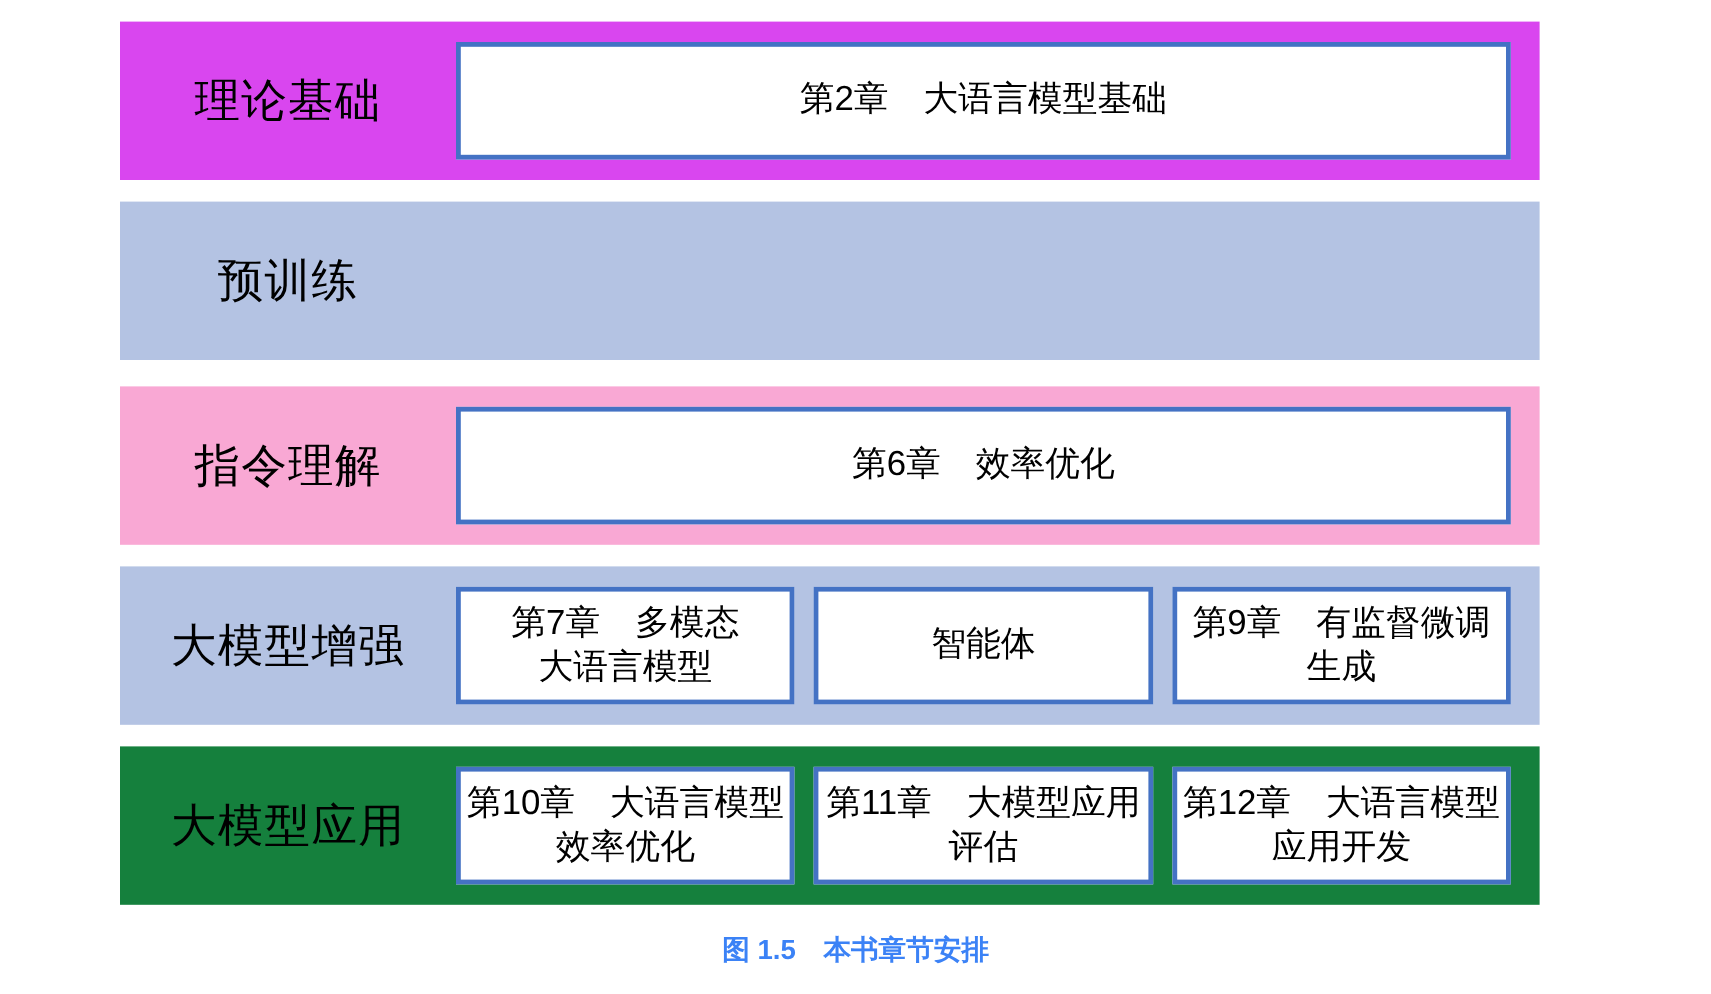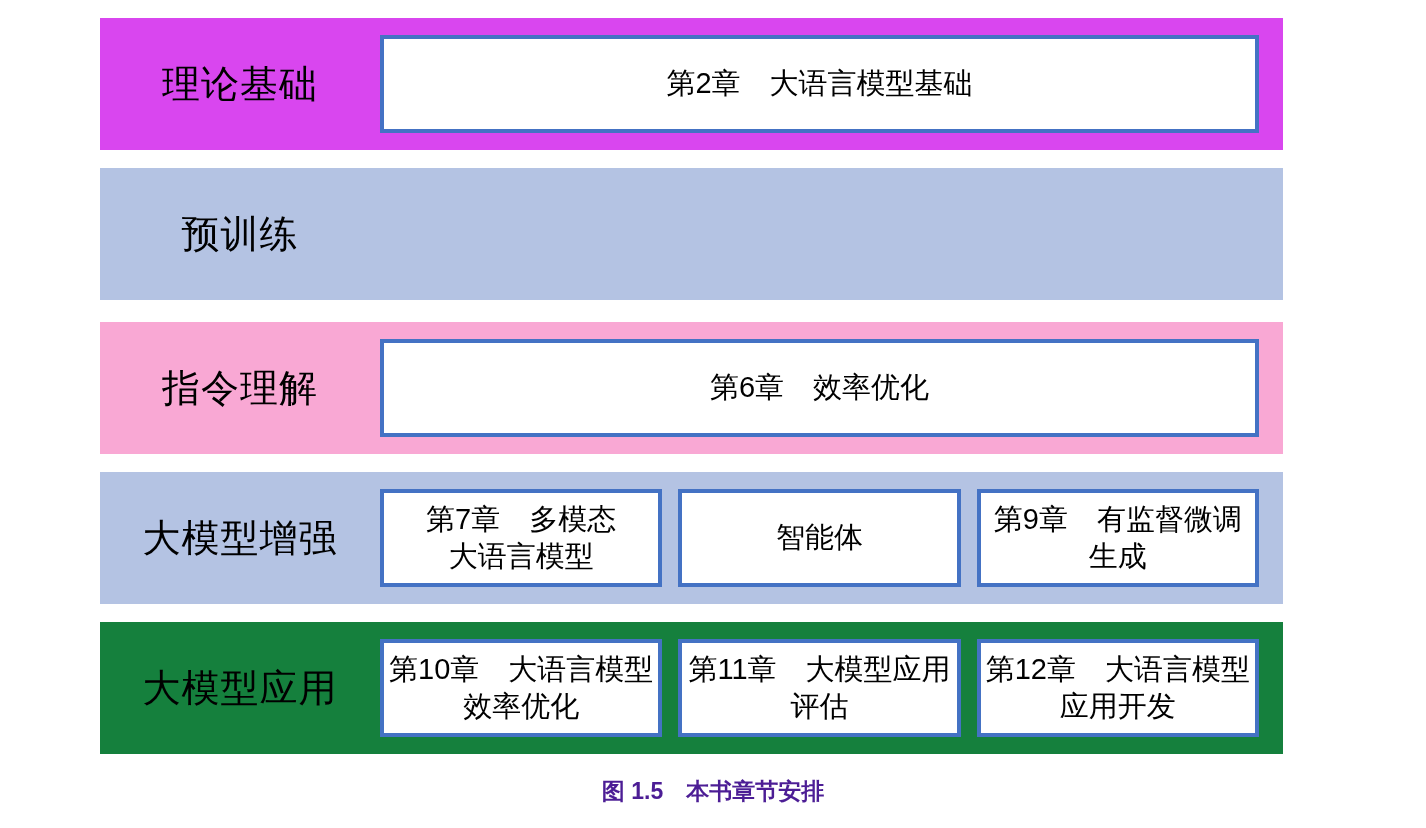--- a/index.html
+++ b/index.html
@@ -52,21 +52,21 @@
     padding: 2px 4px;
   }
   .chapter-line { white-space: pre-wrap; }
   .caption {
     position: absolute;
     left: 0; top: 776px;
     width: 1426px;
     text-align: center;
     font-size: 23px;
     font-weight: 700;
-    color: #4c1d95;
+    color: #3b82f6;
   }
 </style>
 </head>
 <body>
 
 <div class="diagram">
 
   <div class="row" style="background-color: #d946ef;">
     <div class="row-label">理论基础</div>
     <div class="boxes">

